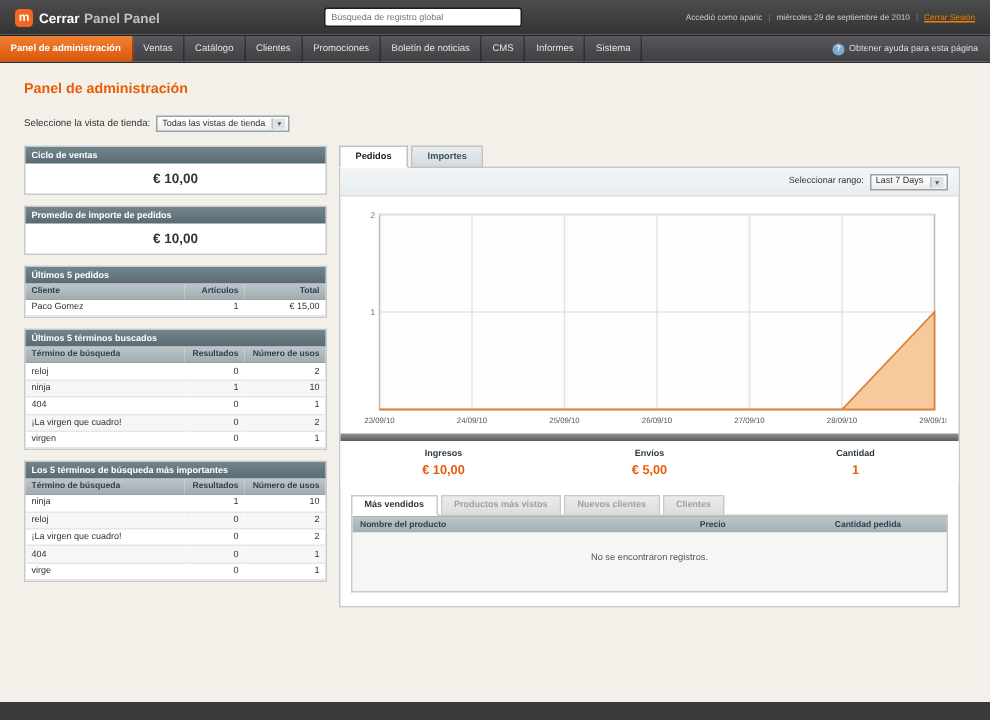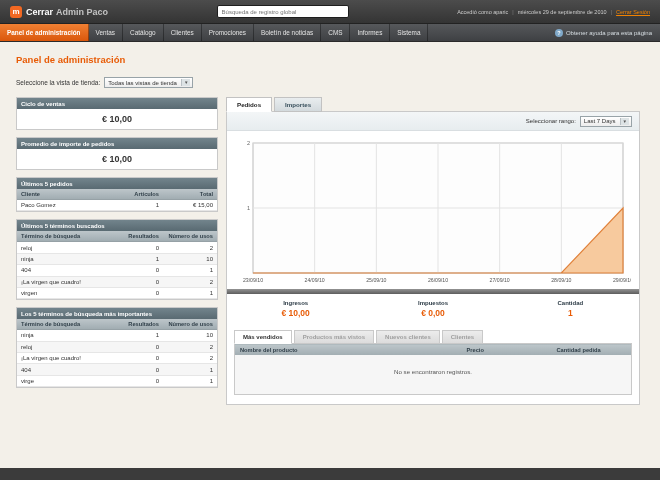--- a/index.html
+++ b/index.html
@@ -70,21 +70,21 @@
 
   .footer{height:12px;background:#3b3b3b;flex-shrink:0;}
 </style>
 </head>
 <body>
 
 <div class="header">
   <div class="logo">
     <div class="logo-mark">m</div>
     <span class="logo-text">Cerrar</span>
-    <span class="logo-sub">Admin Paco</span>
+    <span class="logo-sub">Panel Panel</span>
   </div>
   <div class="hd-spacer"></div>
   <input class="search" placeholder="Búsqueda de registro global" style="">
   <div class="hd-spacer"></div>
   <div class="hd-right">
     <span>Accedió como aparic</span>
     <span class="hd-sep">|</span>
     <span>miércoles 29 de septiembre de 2010</span>
     <span class="hd-sep">|</span>
     <span class="logout">Cerrar Sesión</span>
@@ -272,22 +272,22 @@
             </svg>
           </div>
         <div class="chart-bottom"></div>
 
         <div class="totals">
           <div class="tot">
             <div class="tl">Ingresos</div>
             <div class="tv">€ 10,00</div>
           </div>
           <div class="tot">
-            <div class="tl">Impuestos</div>
-            <div class="tv">€ 0,00</div>
+            <div class="tl">Envíos</div>
+            <div class="tv">€ 5,00</div>
           </div>
           <div class="tot">
             <div class="tl">Cantidad</div>
             <div class="tv">1</div>
           </div>
         </div>
 
         <div class="grid-wrap">
           <div class="btabs">
             <div class="btab active">Más vendidos</div>

